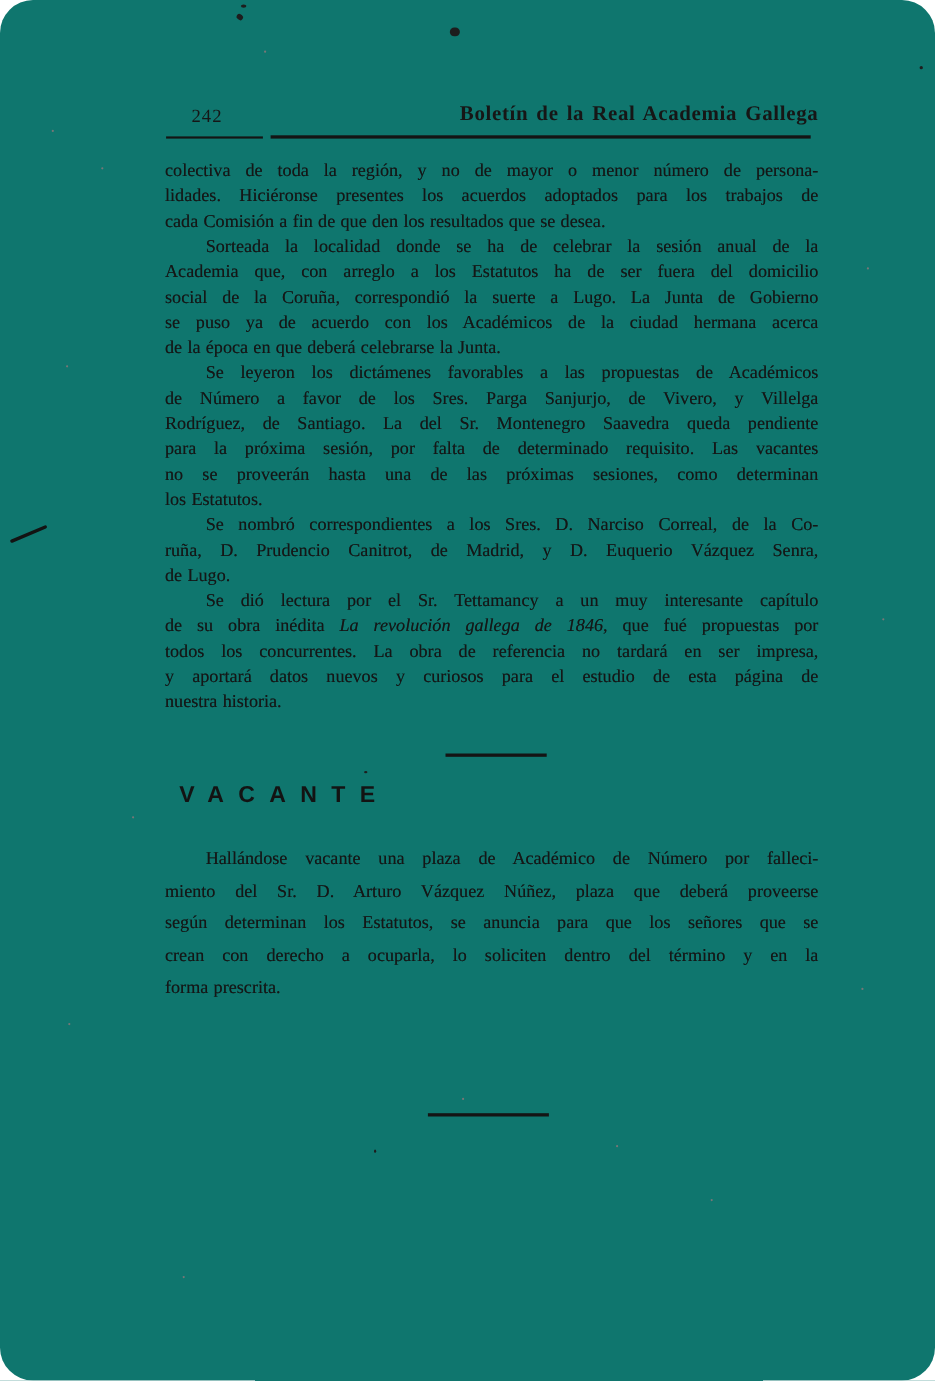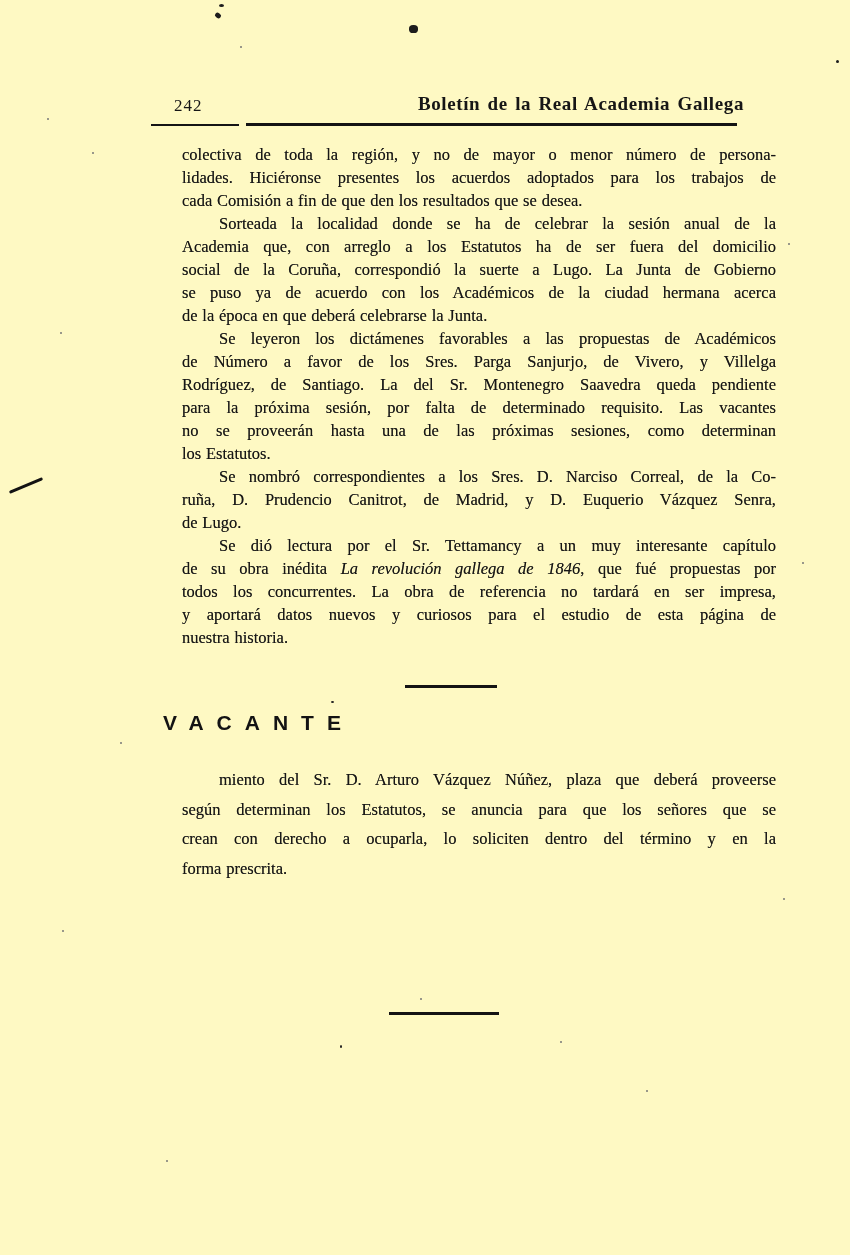--- a/index.html
+++ b/index.html
@@ -1,43 +1,43 @@
 <!DOCTYPE html>
 <html lang="es"><head>
 <meta charset="utf-8">
 <style>
   html,body{margin:0;padding:0;background:#ffffff;}
   .page{
     position:relative;
     width:850px;height:1255px;
-    background:#fef9c3;
+    background:#0f766e;
     overflow:hidden;
     font-family:"Liberation Serif","DejaVu Serif",serif;
     color:#161616;
+    border-radius:30px;
   }
   
   .folio{
     position:absolute;left:174px;top:96px;
     font-size:17px;letter-spacing:1px;
   }
   .header-title{
     position:absolute;left:150px;top:93px;width:594px;
     text-align:right;font-weight:bold;font-size:19px;
     letter-spacing:0.6px;word-spacing:2px;
   }
   .rule{position:absolute;background:#141414;}
   .rule-a{left:151px;top:124px;width:88px;height:2px;}
   .rule-b{left:246px;top:123px;width:491px;height:3px;}
   
   .text-block{
     position:absolute;left:150px;width:594px;
     font-size:16.5px;
     text-shadow:0 0 0.4px rgba(10,10,10,0.55);
     word-spacing:0.04em;
-    margin-left:32px;
   }
   #minutes{top:143px;line-height:23px;}
   #vacante-body{top:765px;line-height:29.5px;}
   .tline{text-align:justify;text-align-last:justify;}
   .tline.tlast{text-align-last:left;}
   .para.indent .tline:first-child{text-indent:37px;}
   .s-i{font-style:italic;}
   .s-sc{font-variant:small-caps;letter-spacing:0.6px;}
   
   .divider-1{left:405px;top:685px;width:92px;height:3px;}
@@ -120,20 +120,21 @@
         <div class="tline tlast"><span>nuestra historia.</span></div>
       </div>
     </div>
 
   <div class="rule divider-1"></div>
 
   <div class="vacante-heading">VACANTE</div>
 
   <div class="text-block" id="vacante-body">
       <div class="para indent">
+        <div class="tline"><span>Hallándose vacante una plaza de Académico de Número por falleci-</span></div>
         <div class="tline"><span>miento del Sr. D. Arturo Vázquez Núñez, plaza que deberá proveerse</span></div>
         <div class="tline"><span>según determinan los Estatutos, se anuncia para que los señores que se</span></div>
         <div class="tline"><span>crean con derecho a ocuparla, lo soliciten dentro del término y en la</span></div>
         <div class="tline tlast"><span>forma prescrita.</span></div>
       </div>
     </div>
 
   <div class="rule divider-2"></div>
 
   <div class="margin-mark"></div>

